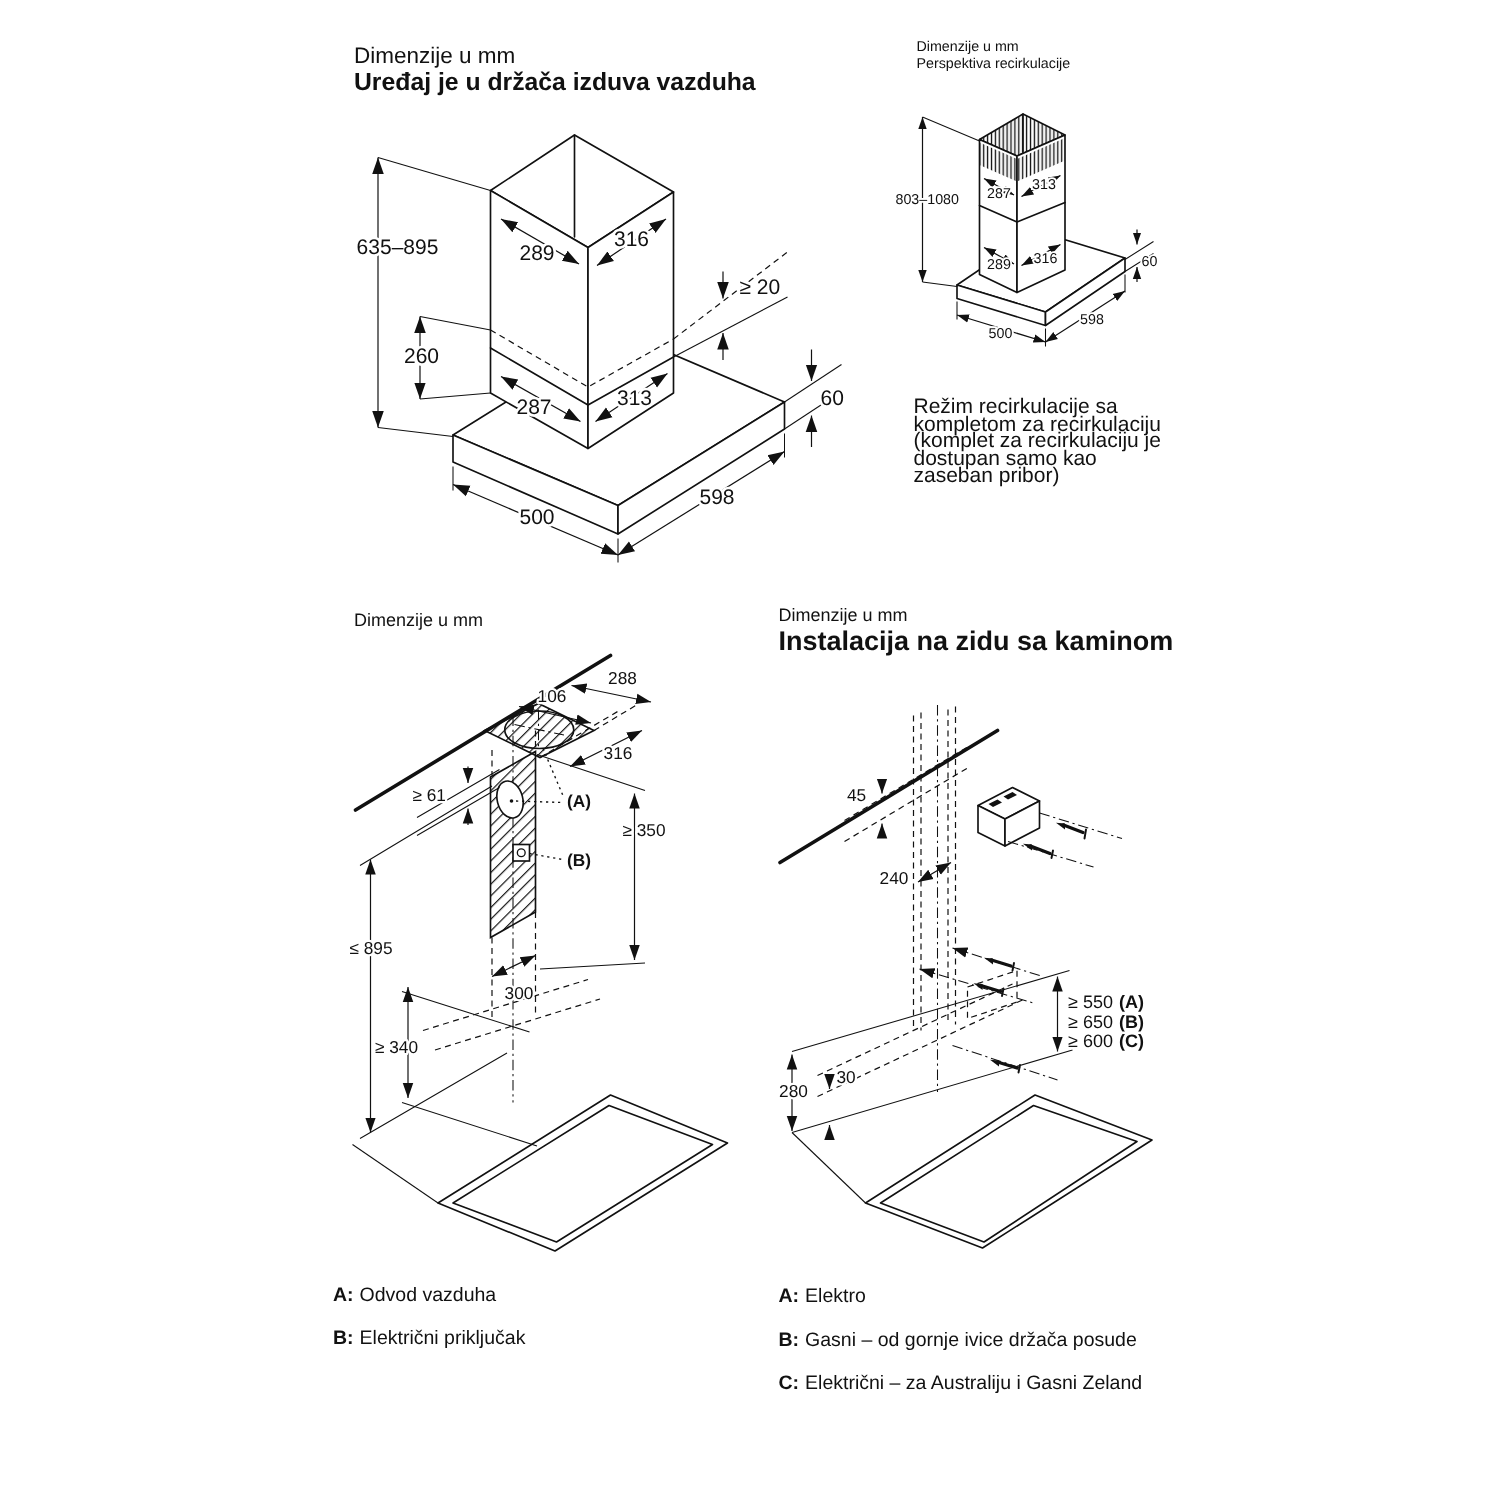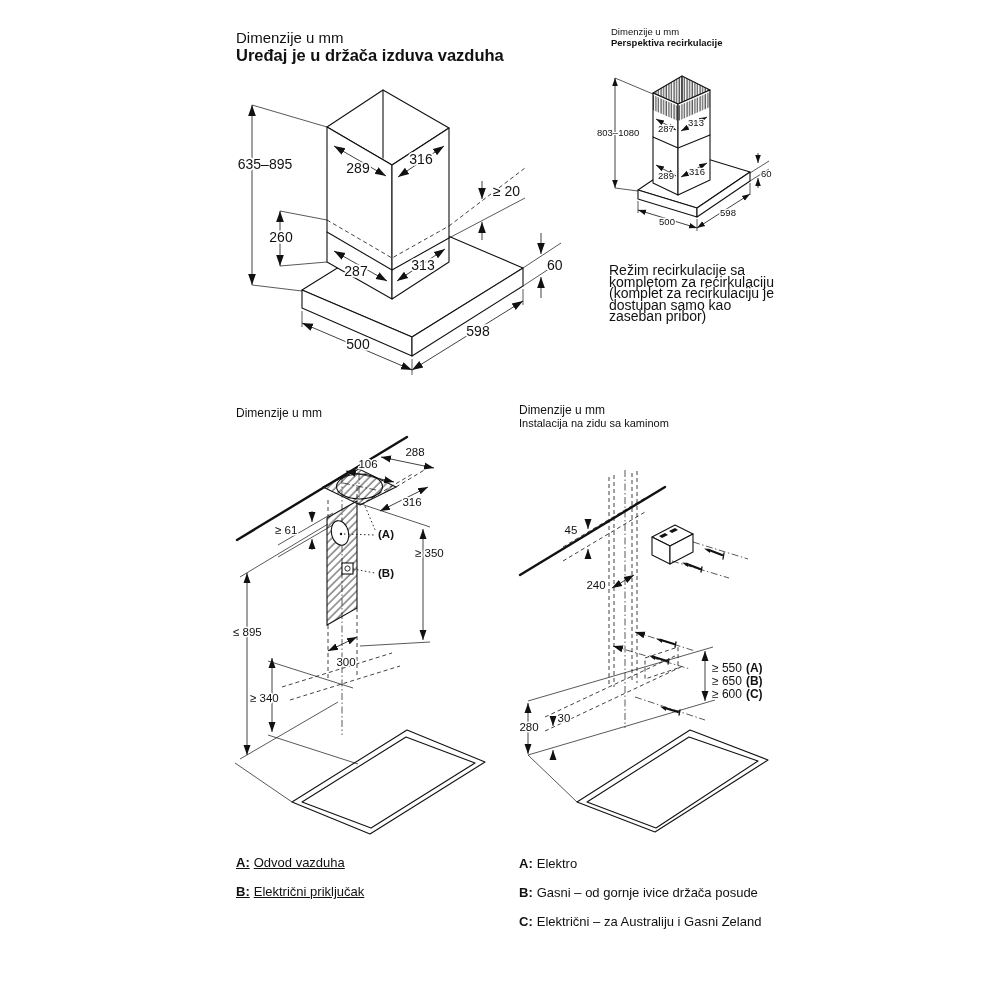--- a/index.html
+++ b/index.html
@@ -2,23 +2,23 @@
 <html><head>
 <meta charset="utf-8">
 <style>
   html,body{margin:0;padding:0;}
   body{width:1000px;height:1000px;background:#fff;position:relative;overflow:hidden;
        font-family:"Liberation Sans",sans-serif;color:#111;}
   .abs{position:absolute;margin-left:14px;}
   .sub{font-size:15px;}
   .ttl{font-size:16.5px;font-weight:bold;}
   .sub-s{font-size:9.5px;}
-  .ttl-s{font-size:9.5px;font-weight:bold;}
+  .ttl-s{font-size:9.5px;font-weight:normal;}
   .sub-m{font-size:12px;}
-  .ttl-m{font-size:11px;font-weight:normal;}
+  .ttl-m{font-size:18px;font-weight:bold;}
   .note{font-size:14px;line-height:11.5px;width:178px;}
   .legend-row{font-size:13px;margin-bottom:14px;white-space:nowrap;}
   .lkey{font-weight:bold;margin-right:4px;}
   svg{position:absolute;overflow:visible;}
   svg .ln{stroke:#111;stroke-width:1.1;fill:none;stroke-linejoin:round;stroke-linecap:round;}
   svg .fw{stroke:#111;stroke-width:1.1;fill:#fff;stroke-linejoin:round;}
   svg .thk{stroke:#111;stroke-width:2.4;fill:none;stroke-linecap:round;}
   svg .dim{stroke:#111;stroke-width:0.8;fill:none;}
   svg .thin{stroke:#111;stroke-width:0.7;fill:none;}
   svg .dsh{stroke:#111;stroke-width:0.8;fill:none;stroke-dasharray:4 3;}
@@ -320,21 +320,21 @@
     <text x="59" y="297" text-anchor="middle">30</text>
   </g>
 
   <g>
     <path class="thin" d="M23,330 L72,377"></path>
     <path class="ln" d="M72,377 L185,305 L263,335 L150,407 Z"></path>
     <path class="ln" d="M82,377 L184,312 L253,336 L151,403 Z"></path>
   </g>
 </svg>
 
-<div class="abs" style="left:222px;top:855px;text-decoration:underline;">
+<div class="abs" style="left:208px;top:855px;">
   <div class="legend-row"><span class="lkey">A:</span><span>Odvod vazduha</span></div>
   <div class="legend-row"><span class="lkey">B:</span><span>Električni priključak</span></div>
 </div>
 
 <div class="abs" style="left:505px;top:856px;">
   <div class="legend-row"><span class="lkey">A:</span><span>Elektro</span></div>
   <div class="legend-row"><span class="lkey">B:</span><span>Gasni – od gornje ivice držača posude</span></div>
   <div class="legend-row"><span class="lkey">C:</span><span>Električni – za Australiju i Gasni Zeland</span></div>
 </div>
 

